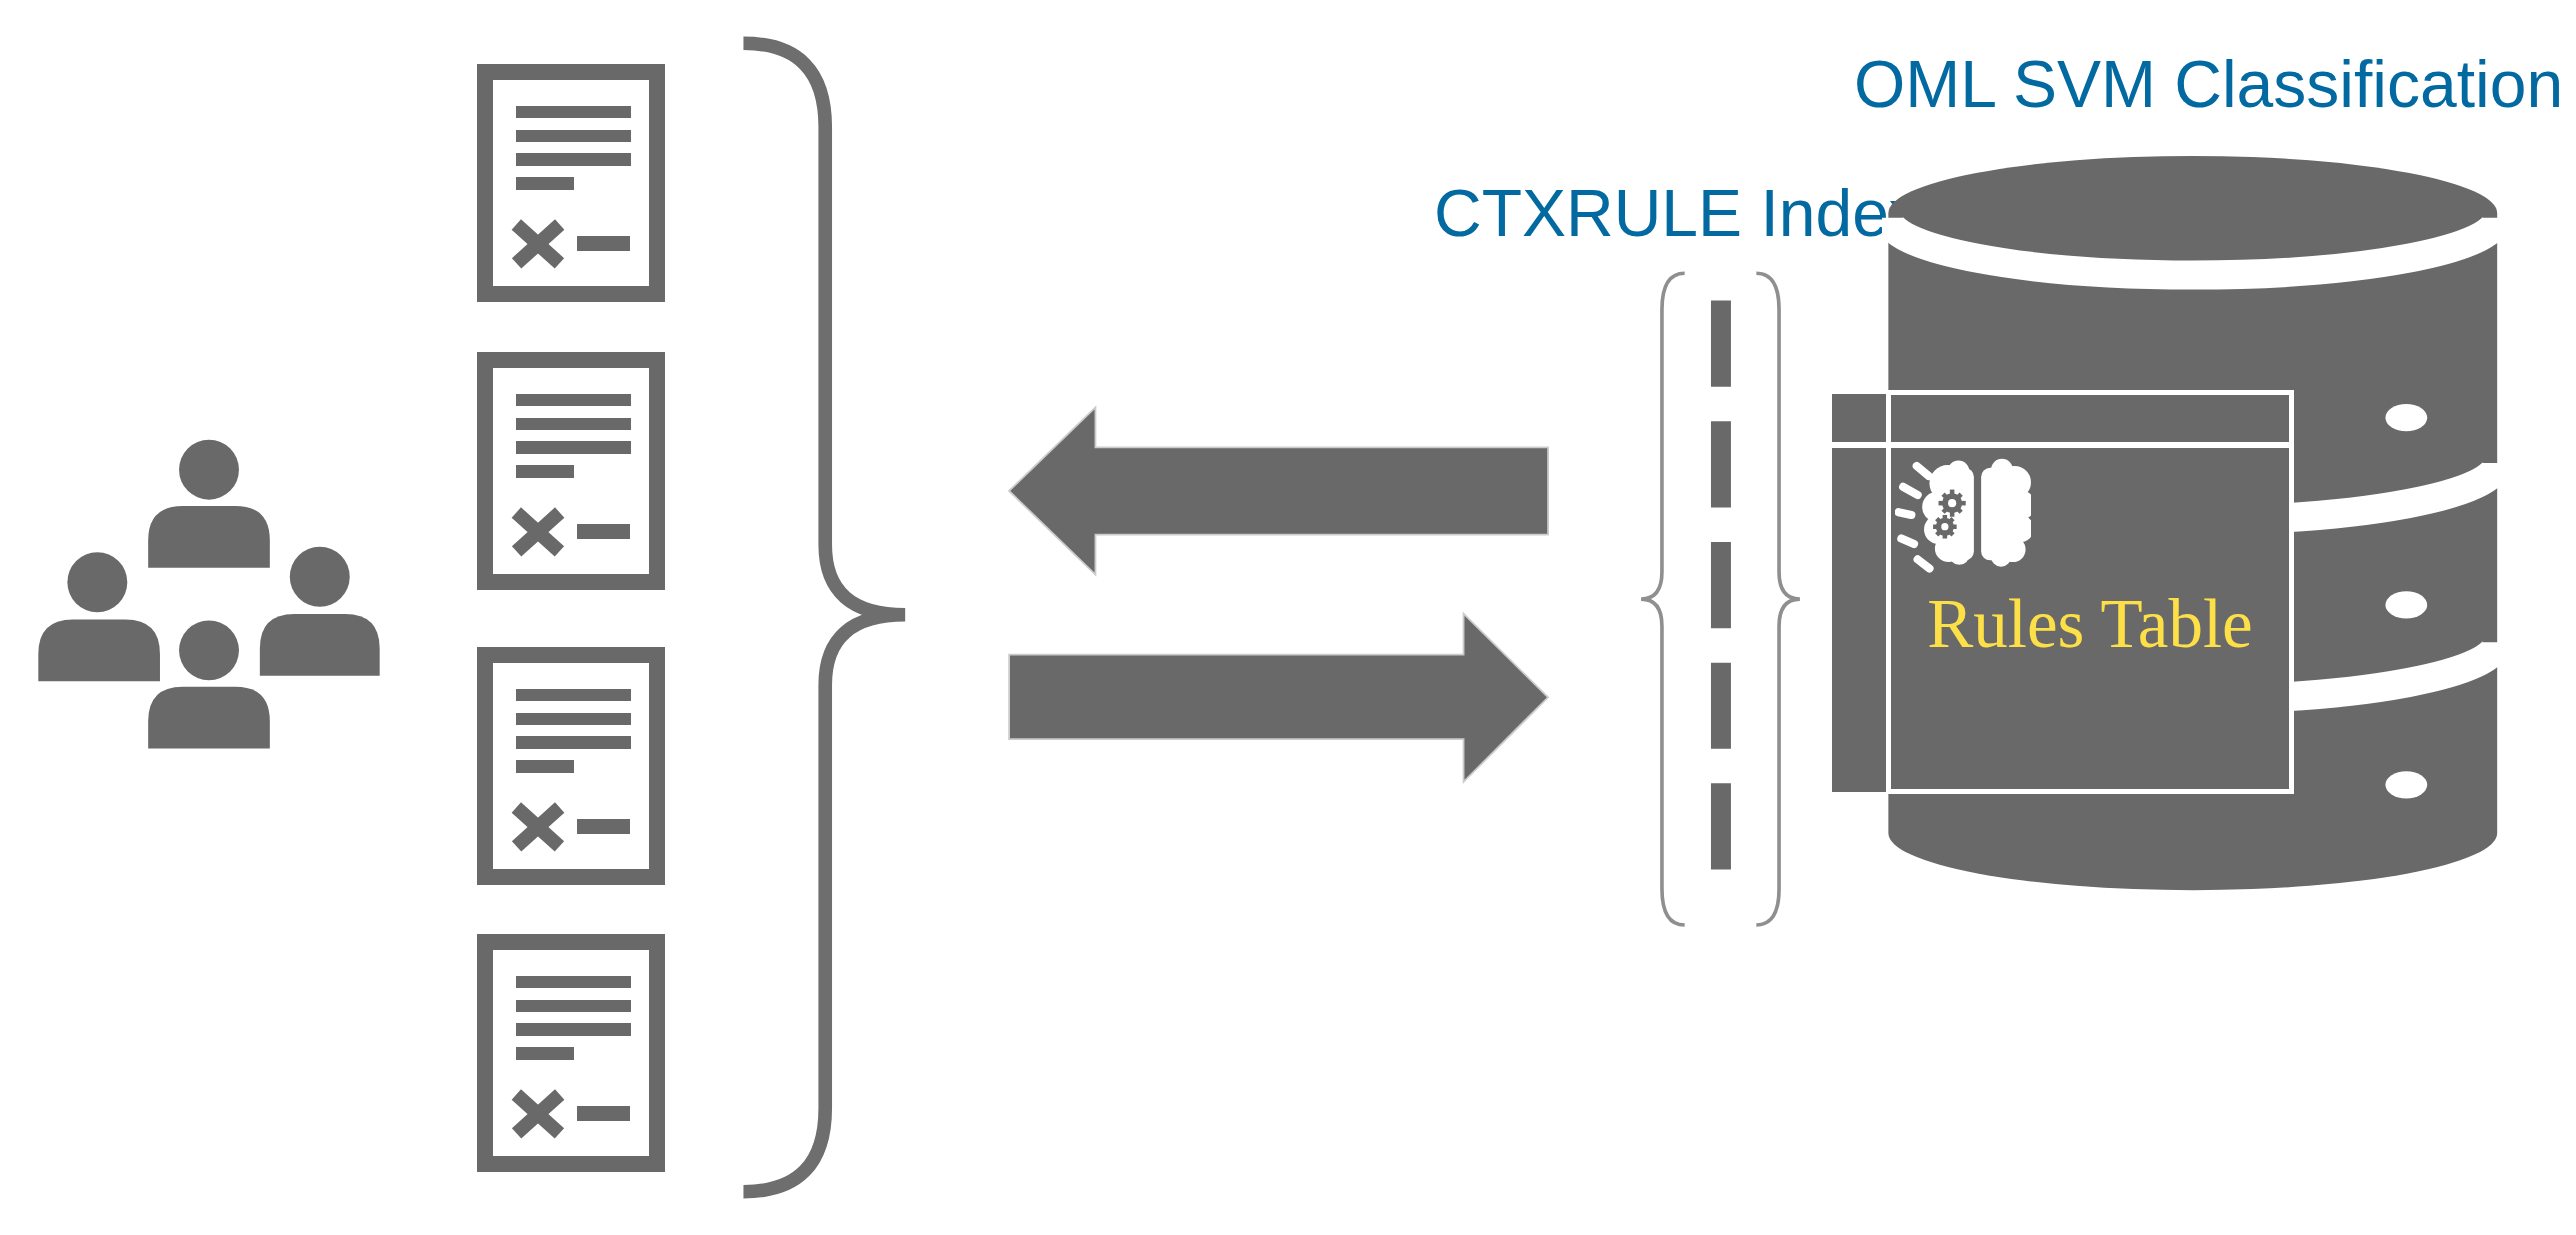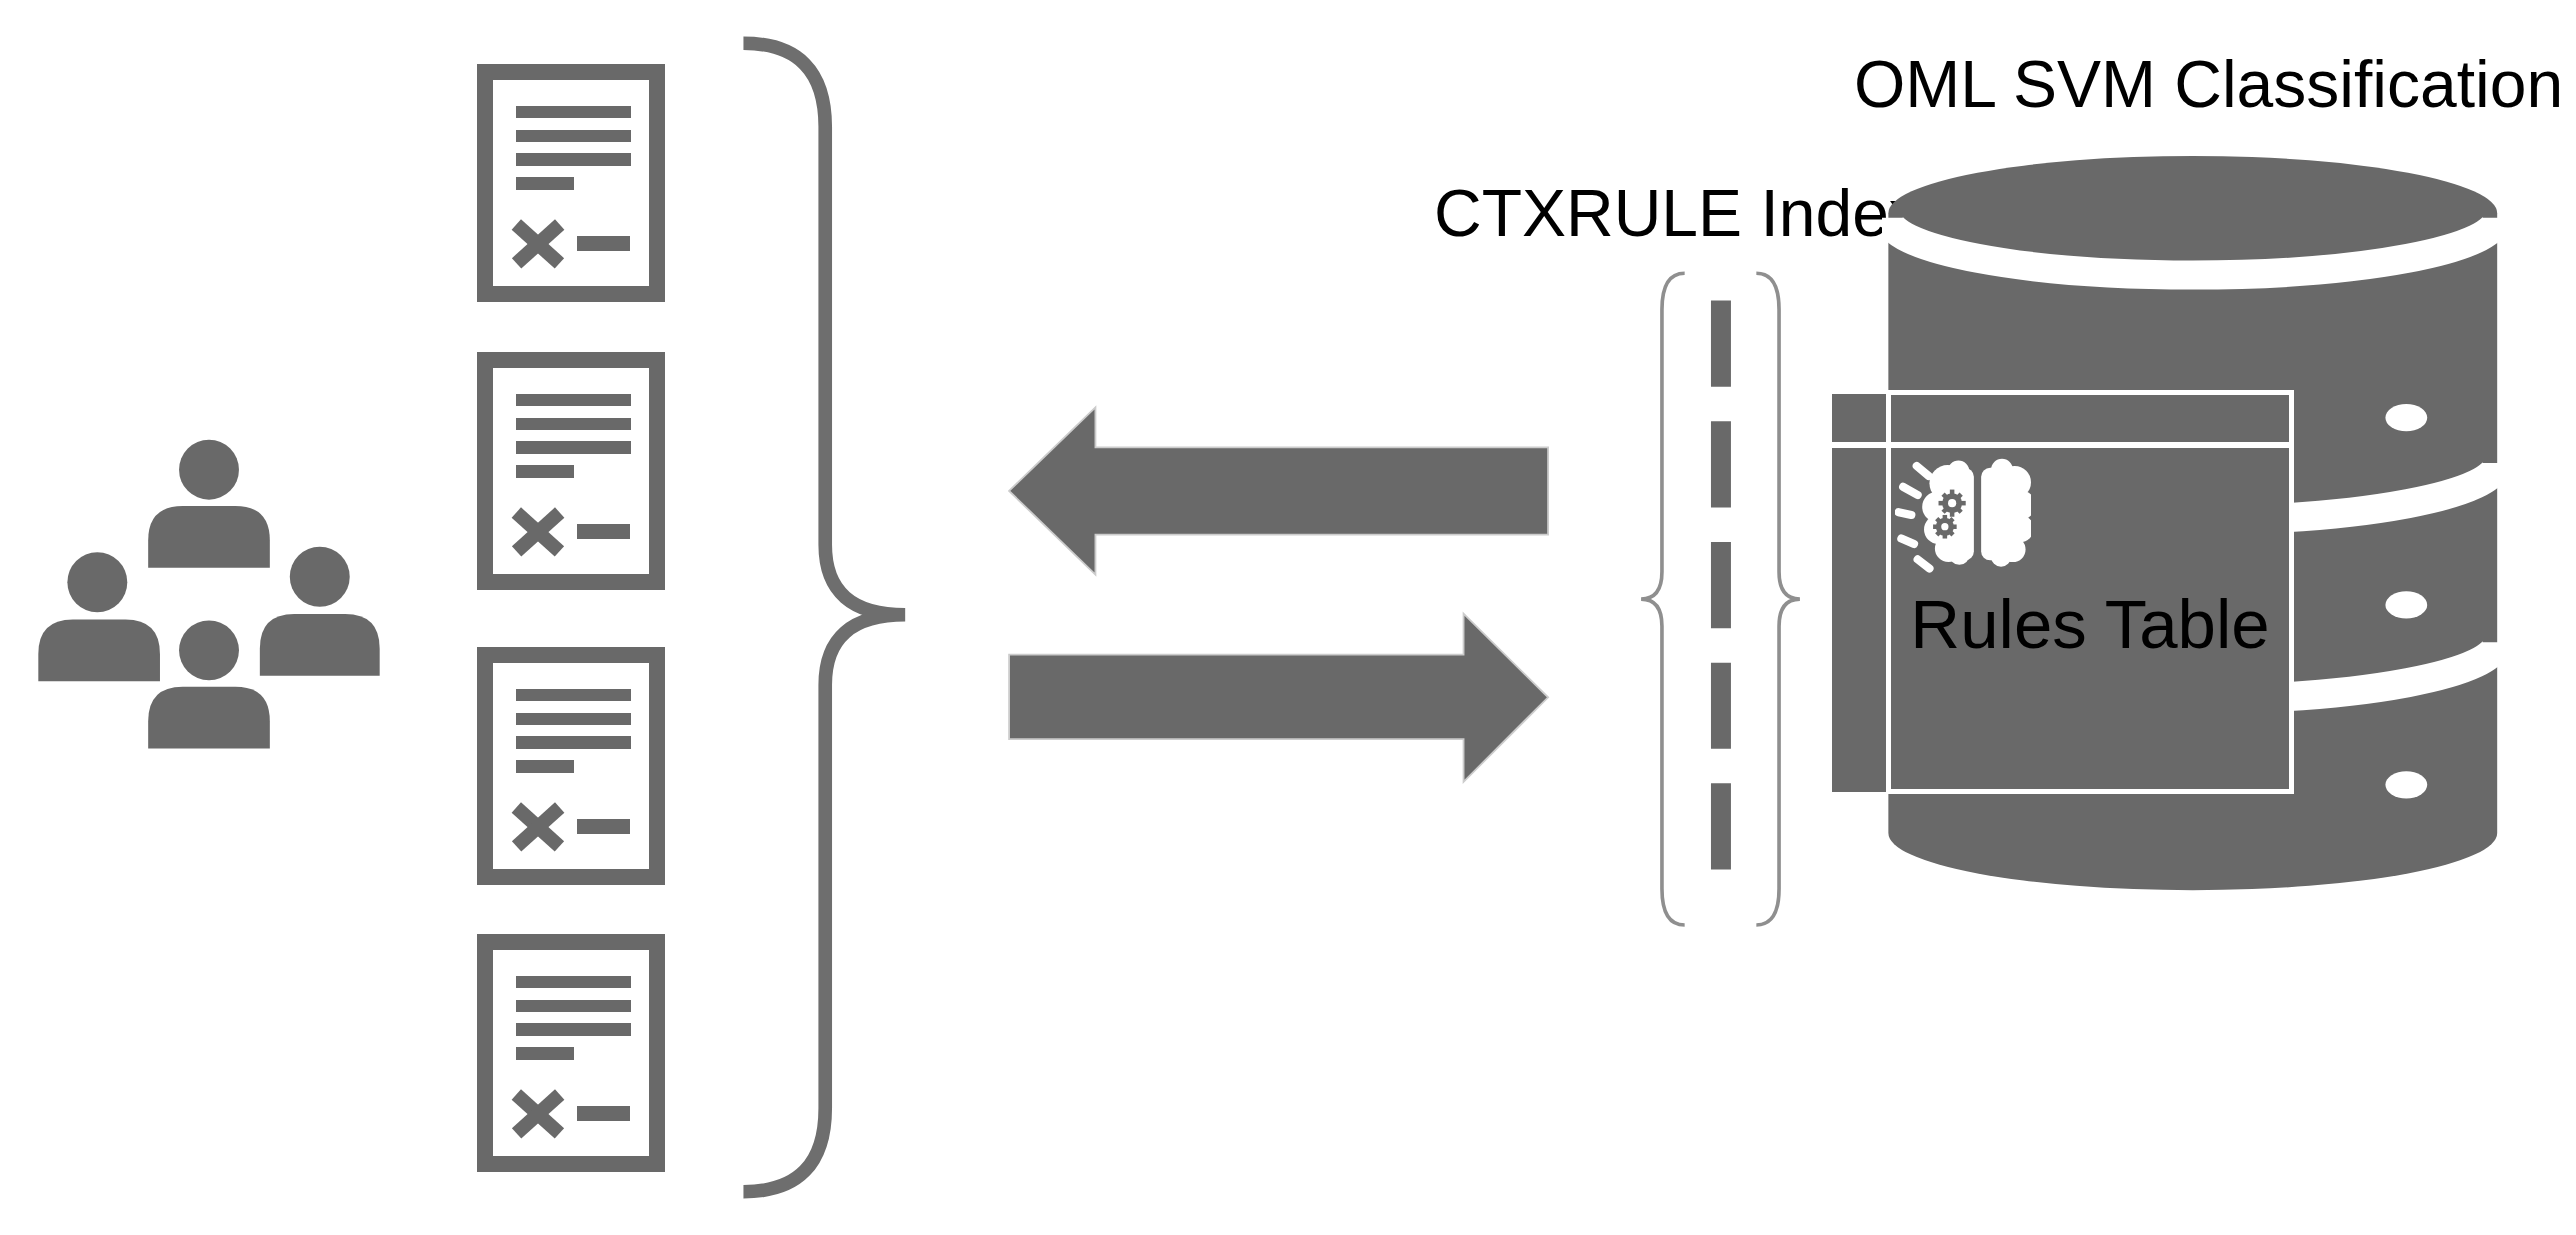--- a/index.html
+++ b/index.html
@@ -1,34 +1,34 @@
 <!DOCTYPE html>
 <html style="font-size:14.5px"><head>
 <meta charset="utf-8">
 <style>
   html,body{margin:0;padding:0;background:#ffffff;width:2576px;height:1235px;overflow:hidden;
             font-family:"Liberation Sans", sans-serif;}
   .stage{position:relative;width:2576px;height:1235px;background:#ffffff;}
   .abs{position:absolute;}
-  .label{color:#000000;white-space:nowrap;line-height:1;}
+  .label{color:#0369a1;white-space:nowrap;line-height:1;}
   .doc{position:absolute;left:477px;width:188px;height:238px;background:#ffffff;
        border:16.4px solid #696969;box-sizing:border-box;}
   .doc .tline{position:absolute;background:#696969;}
   .doc .xbox{position:absolute;left:22px;top:143px;width:45px;height:41px;}
   .doc .xbar{position:absolute;left:-6.4px;top:13.6px;width:58px;height:13.6px;background:#696969;}
   .doc .xbar.a{transform:rotate(42deg);}
   .doc .xbar.b{transform:rotate(-42deg);}
   .doc .xdash{position:absolute;left:84px;top:156px;width:53px;height:14.5px;background:#696969;}
   .rt-strip{position:absolute;left:1832px;top:394px;width:55px;height:398px;background:#696969;}
   .rt-strip .gap{position:absolute;left:0;top:48px;width:100%;height:6.4px;background:#ffffff;}
   .rt-box{position:absolute;left:1886px;top:390px;width:408px;height:404px;background:#696969;
           border:5.5px solid #ffffff;box-sizing:border-box;}
   .rt-box .hline{position:absolute;left:0;top:47px;width:100%;height:6.4px;background:#ffffff;}
-  .rt-label{position:absolute;left:0;top:195px;width:100%;text-align:center;color:#000000;
-            font-size:69px;line-height:1;}
+  .rt-label{position:absolute;left:0;top:195px;width:100%;text-align:center;color:#fde047;
+            font-size:69px;line-height:1;font-family:Liberation Serif, serif;}
 </style>
 </head>
 <body>
 
 <div class="stage">
 
   <svg class="abs" style="left:18px;top:427px" width="382" height="345" viewBox="0 0 420 380">
     <g fill="#696969">
 
       <circle cx="210" cy="47" r="33"></circle>

